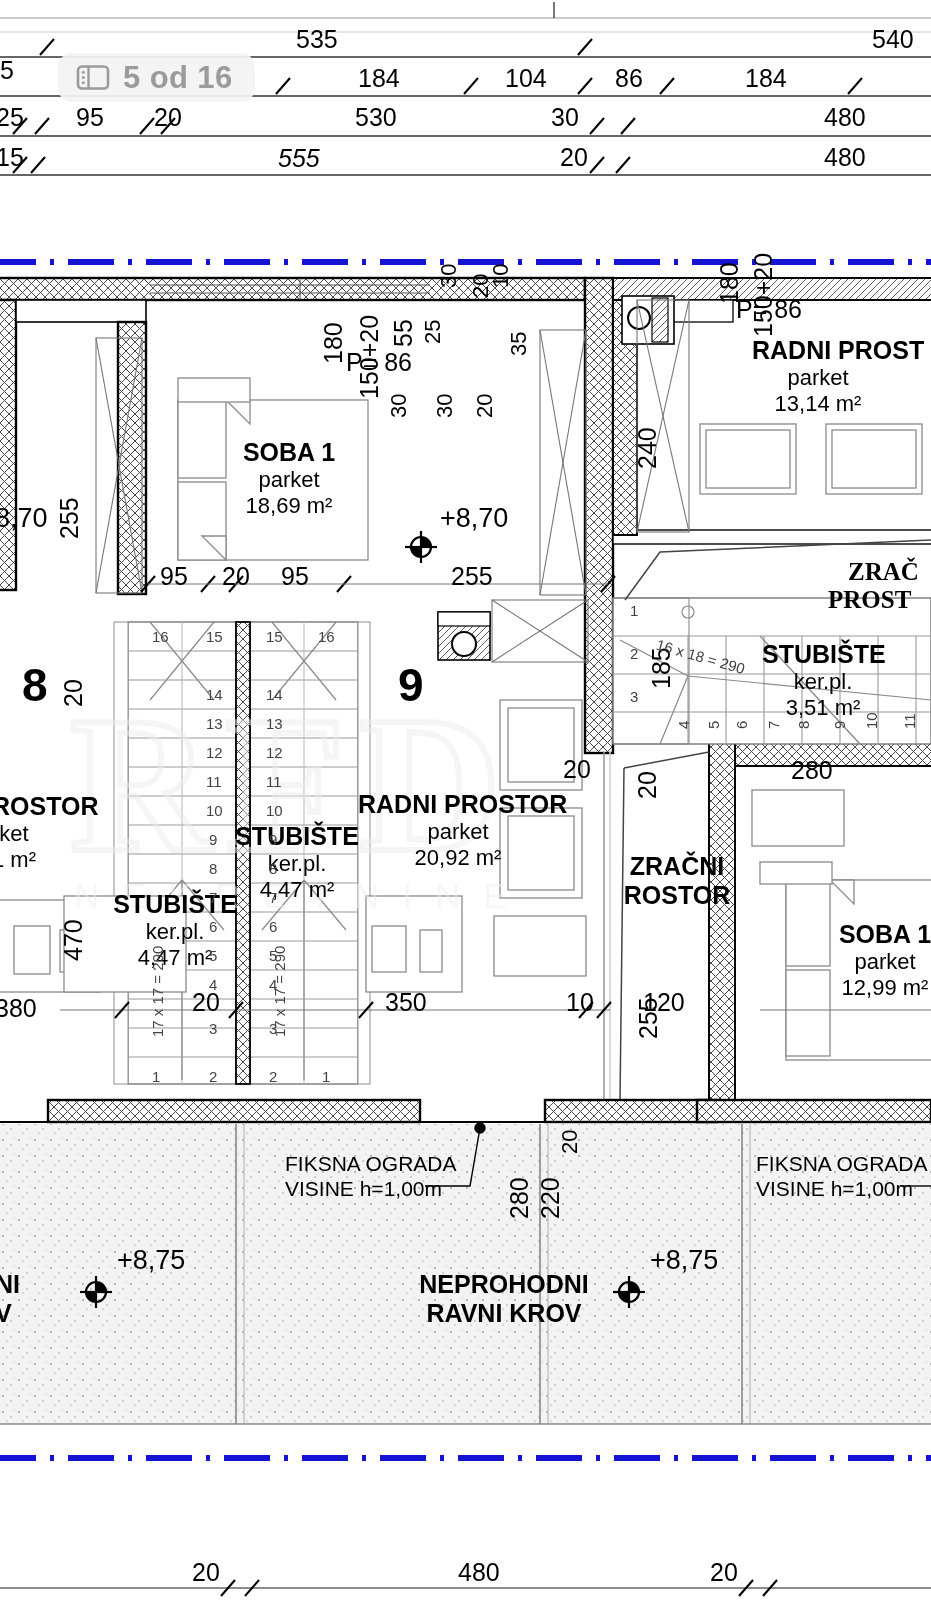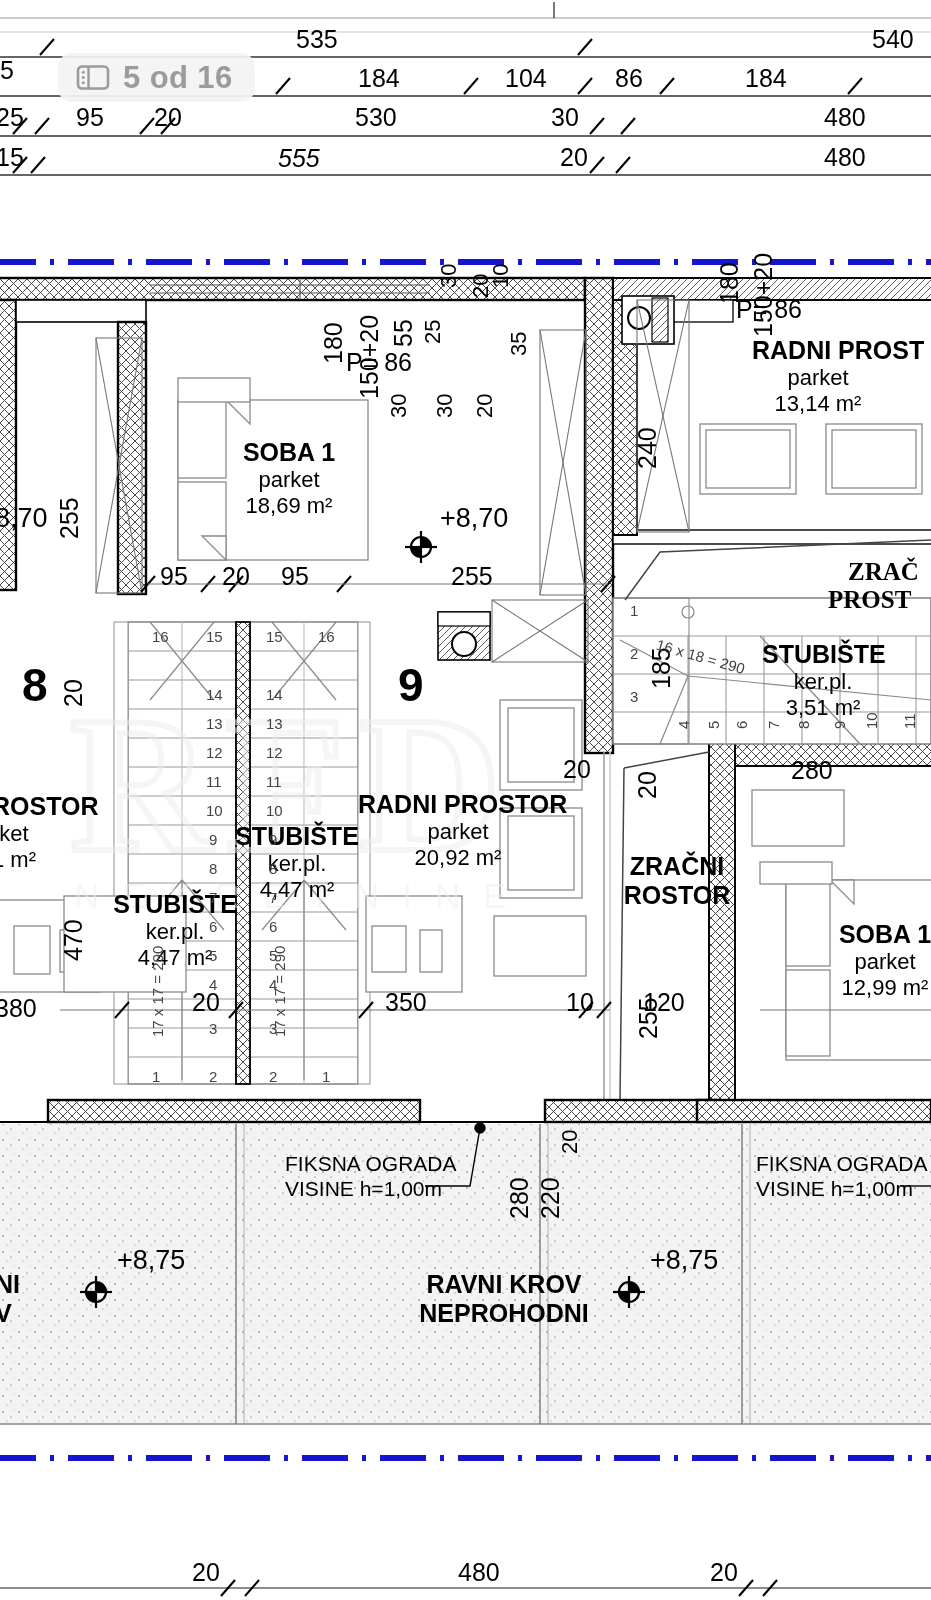--- a/index.html
+++ b/index.html
@@ -560,22 +560,22 @@
   <div class="tl note" style="left:756px;top:1152px;">
     <div>FIKSNA OGRADA</div>
     <div>VISINE h=1,00m</div>
   </div>
 
   <div class="tl" style="left:-5px;top:1270px;">
     <div class="rn">NI</div>
     <div class="rn">V</div>
   </div>
   <div class="tl ctr" style="left:398px;top:1270px;width:212px;">
+    <div class="rn">NEPROHODNI</div>
     <div class="rn">RAVNI KROV</div>
-    <div class="rn">NEPROHODNI</div>
   </div>
 
   <div class="viewer-badge">
     <svg class="badge-ico" viewBox="0 0 34 27">
       <rect x="2" y="2.5" width="30" height="22" rx="4" ry="4" fill="none" stroke="#9b9b9b" stroke-width="2.6"></rect>
       <line x1="12.5" y1="3" x2="12.5" y2="24" stroke="#9b9b9b" stroke-width="2.4"></line>
       <circle cx="7.3" cy="8.2" r="1.5" fill="#9b9b9b"></circle>
       <circle cx="7.3" cy="13.5" r="1.5" fill="#9b9b9b"></circle>
       <circle cx="7.3" cy="18.8" r="1.5" fill="#9b9b9b"></circle>
     </svg>

